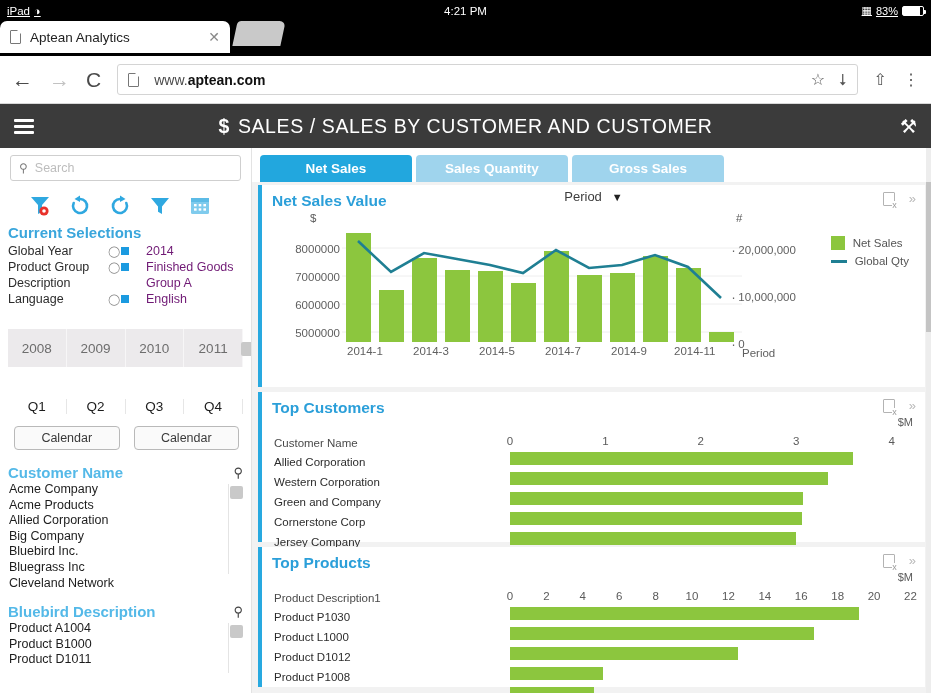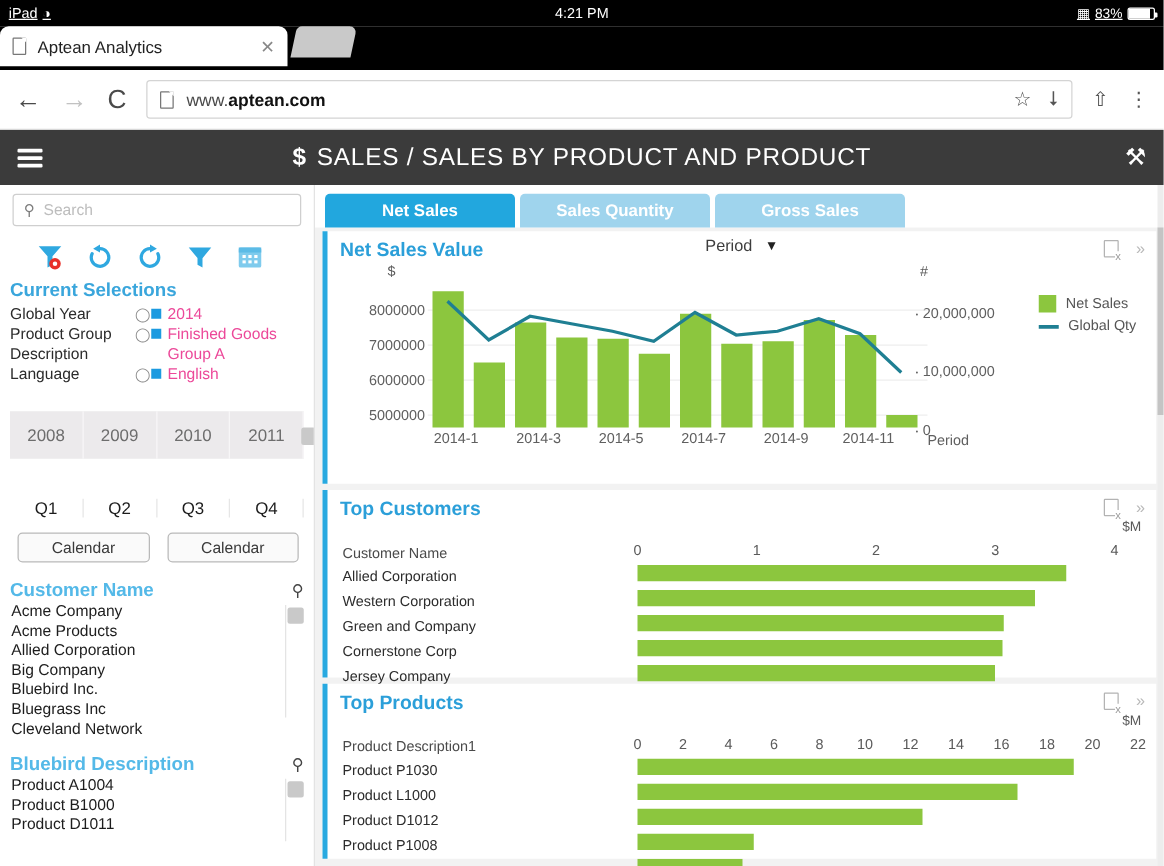--- a/index.html
+++ b/index.html
@@ -72,21 +72,21 @@
     border-bottom: 1px solid #d8d8d8;
   }
   .nav-btn {
     font-size: 21px; color: #4a4a4a; line-height: 1;
     cursor: pointer; user-select: none;
   }
   .nav-btn.dim { color: #c2c2c2; }
   .omnibox {
     flex: 1; height: 31px; border: 1px solid #d4d4d4;
     border-radius: 3px; display: flex; align-items: center;
-    padding: 0 10px; gap: 10px; background: #fff;
+    padding: 0 10px; gap: 15px; background: #fff;
   }
   .url-text { font-size: 14px; color: #4a4a4a; }
   .url-text b { color: #111; font-weight: 700; }
   .omni-right { margin-left: auto; display: flex; align-items: center; gap: 14px; }
   .icon-gray { color: #555; font-size: 16px; cursor: pointer; }
   .abar-right { display: flex; align-items: center; gap: 16px; }
 
   
   .appbar {
     height: 44px; background: #3b3b3b; color: #fff;
@@ -125,21 +125,21 @@
     color: #3aa6dc; font-size: 15px; font-weight: 700; padding: 1px 0 2px 8px;
   }
   .cs-row {
     display: flex; align-items: center; font-size: 12.5px;
     color: #2b2b2b; padding: 1px 0 1px 8px; height: 16px;
   }
   .cs-label { width: 100px; flex: none; }
   .cs-chip { width: 26px; flex: none; display: flex; align-items: center; gap: 1px; }
   .cs-chip .lasso { font-size: 11px; color: #888; }
   .cs-chip .sq { width: 8px; height: 8px; background: #1b9ae0; display: inline-block; }
-  .cs-value { color: #ec4899; }
+  .cs-value { color: #701a75; margin-left: 12px; }
 
   .yearstrip {
     margin: 22px 8px 0 8px; height: 38px; background: #eceaec;
     display: flex; align-items: center; position: relative;
   }
   .yearstrip .cell {
     flex: 1; text-align: center; font-size: 13.5px; color: #6d6d6d;
     border-right: 1px solid #f7f6f7; height: 100%;
     display: flex; align-items: center; justify-content: center;
   }
@@ -316,21 +316,21 @@
     </div>
   </div>
 
   <div class="appbar">
     <div class="hamburger">
       <span></span>
         <span></span>
         <span></span>
     </div>
     <div class="apptitle">
-      <span class="dollar">$</span><span>SALES / SALES BY PRODUCT AND PRODUCT</span>
+      <span class="dollar">$</span><span>SALES / SALES BY CUSTOMER AND CUSTOMER</span>
     </div>
     <div class="tools-icon">⚒</div>
   </div>
 
   <div class="body-split">
 
     <div class="sidebar">
 
       <div class="search-row">
         <div class="search-box">

